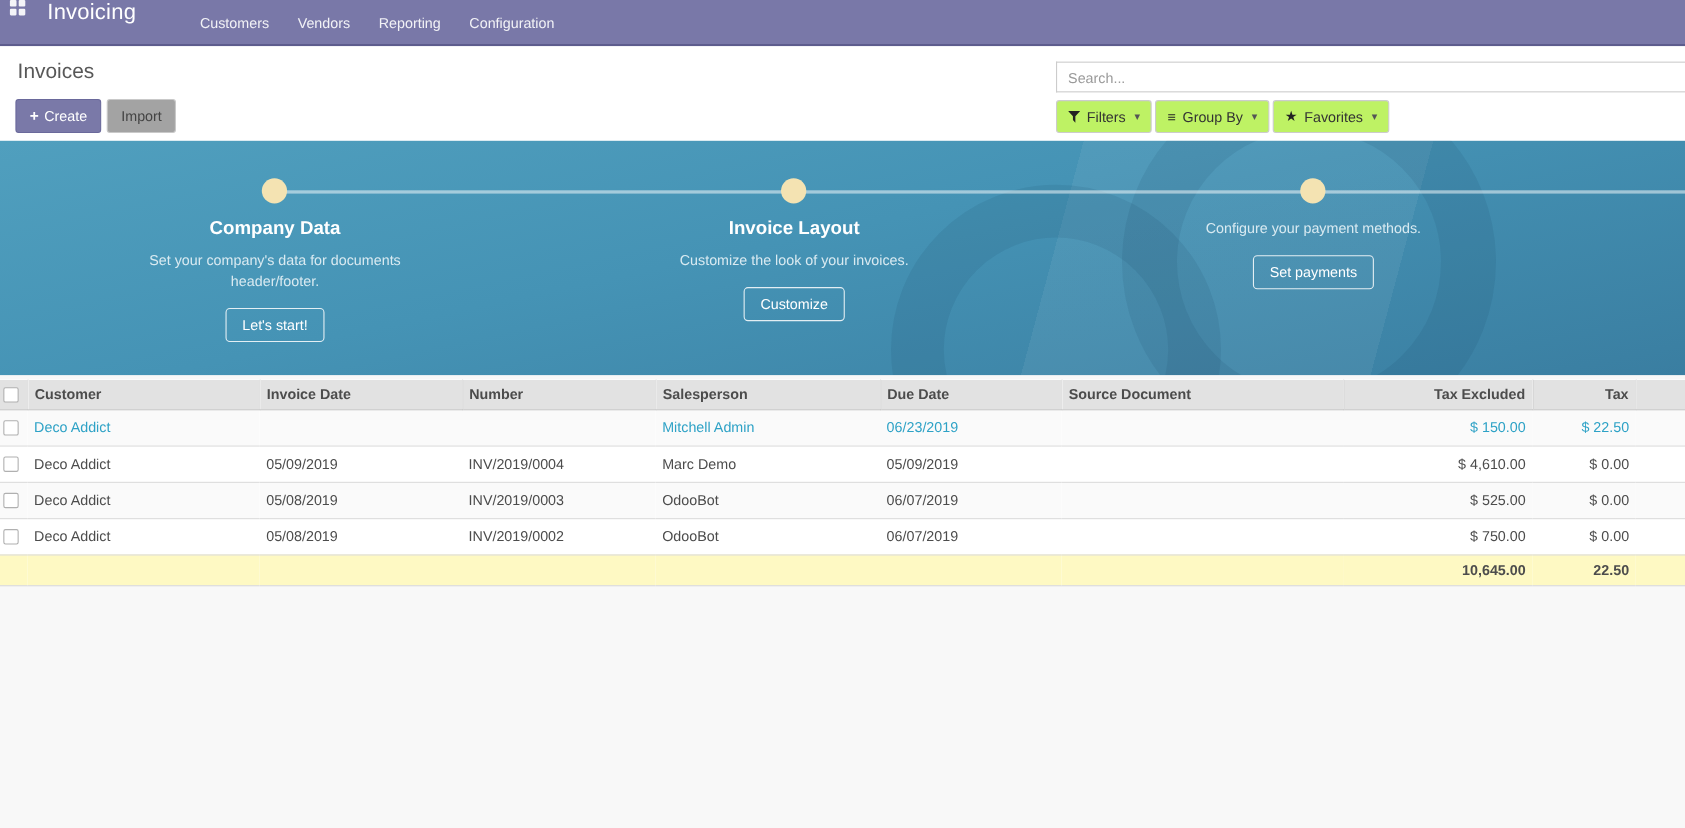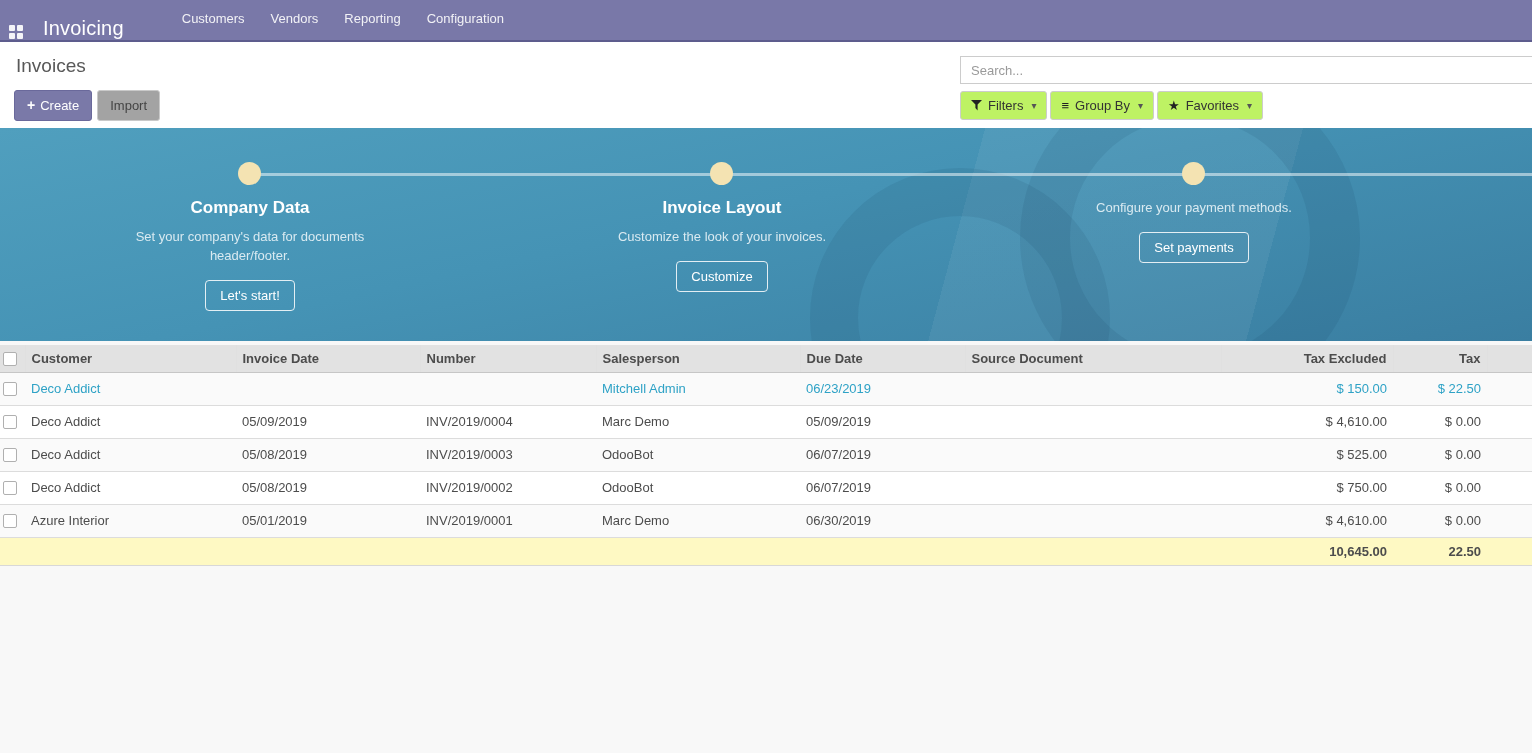--- a/index.html
+++ b/index.html
@@ -1,21 +1,21 @@
 <!DOCTYPE html>
 <html><head>
 <meta charset="utf-8">
 <style>
   * { margin:0; padding:0; box-sizing:border-box; }
   body { font-family:"Liberation Sans","DejaVu Sans",sans-serif; background:#ffffff; }
   .screen { position:relative; width:1532px; height:753px; overflow:hidden; background:#f8f8f8; }
 
   
   .navbar { position:relative; height:42px; background:#7978a8; border-bottom:2px solid #5d5c8d;
-            display:flex; align-items:flex-end; color:#fff; }
+            display:flex; align-items:flex-start; color:#fff; }
   .apps-icon { width:15px; height:15px; margin-left:9px; display:grid;
                grid-template-columns:6px 6px; grid-template-rows:6px 6px; gap:2px; cursor:pointer; }
   .apps-icon span { background:rgba(255,255,255,0.92); border-radius:1px; }
   .brand { font-size:20px; font-weight:400; color:#fff; margin-left:19px; letter-spacing:.2px; }
   .nav-menu { display:flex; margin-left:45px; height:42px; align-items:center; }
   .nav-item { font-size:13px; color:#f2f2f6; padding:0 13px; line-height:40px; cursor:pointer; }
 
   
   .control-panel { position:relative; height:86px; background:#fff; }
   .cp-title { font-size:19px; color:#585858; padding:13px 0 0 16px; }
@@ -224,32 +224,20 @@
     <td>Deco Addict</td>
     <td>05/08/2019</td>
     <td>INV/2019/0002</td>
     <td>OdooBot</td>
     <td>06/07/2019</td>
     <td></td>
     <td class="num">$ 750.00</td>
     <td class="num">$ 0.00</td>
     <td></td>
   </tr>
-          <tr>
-    <td class="cb-cell"><span class="cb"></span></td>
-    <td>Azure Interior</td>
-    <td>05/01/2019</td>
-    <td>INV/2019/0001</td>
-    <td>Marc Demo</td>
-    <td>06/30/2019</td>
-    <td></td>
-    <td class="num">$ 4,610.00</td>
-    <td class="num">$ 0.00</td>
-    <td></td>
-  </tr>
         </tbody>
       <tfoot>
         <tr>
           <td></td>
             <td></td>
             <td></td>
             <td></td>
             <td></td>
             <td></td>
             <td></td>

